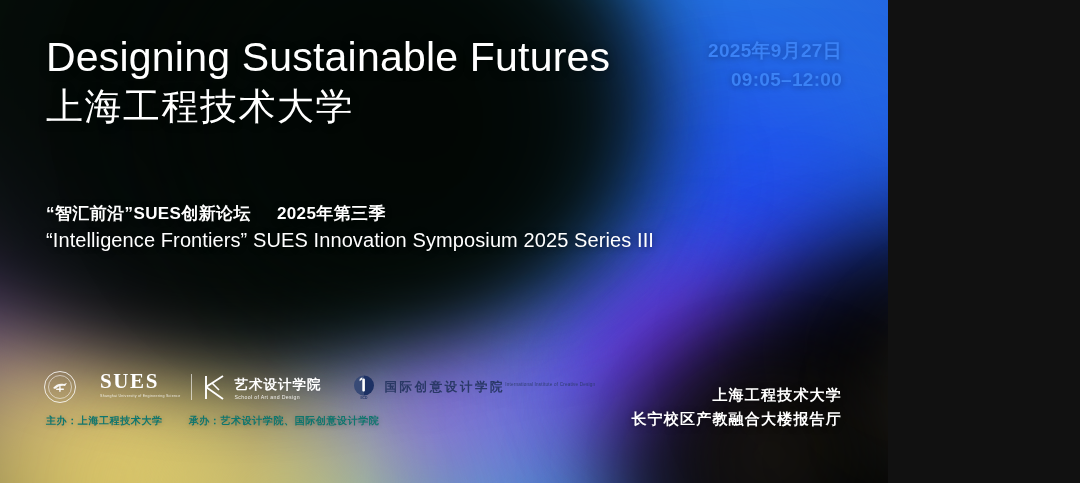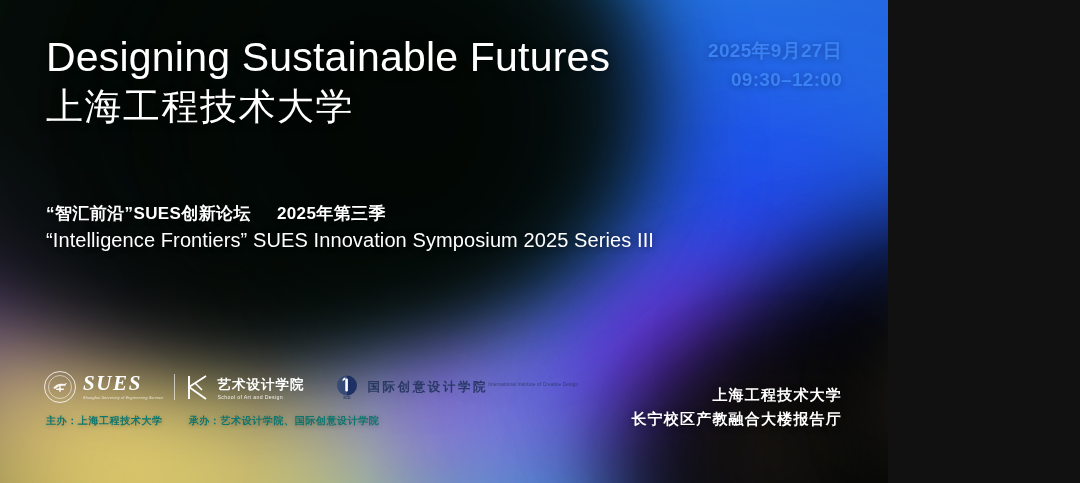--- a/index.html
+++ b/index.html
@@ -233,23 +233,22 @@
   .logo-row {
     position: absolute;
     left: 44px;
     top: 369px;
     display: flex;
     align-items: center;
     height: 36px;
   }
   .logo-sues {
     display: flex;
-    align-items: center;
-    gap: 7px;
-    font-style: italic;
+    align-items: flex-start;
+    gap: 24px;
   }
   .seal {
     width: 30px; height: 30px;
     border-radius: 50%;
     border: 1.2px solid rgba(255,255,255,0.82);
     position: relative;
     flex: 0 0 auto;
   }
   .seal::before {
     content: "";
@@ -404,21 +403,21 @@
 
   <div class="content">
 
     <div class="title-block">
       <div class="title-en">Designing Sustainable Futures</div>
       <div class="title-cn">上海工程技术大学</div>
     </div>
 
     <div class="datetime">
       <div class="line">2025年9月27日</div>
-      <div class="line">09:30–12:00</div>
+      <div class="line">09:05–12:00</div>
     </div>
 
     <div class="series-block">
       <div class="series-cn">
         <span>“智汇前沿”SUES创新论坛</span><span class="gap"></span><span>2025年第三季</span>
       </div>
       <div class="series-en">“Intelligence Frontiers” SUES Innovation Symposium 2025 Series III</div>
     </div>
 
     <div class="logo-row">

